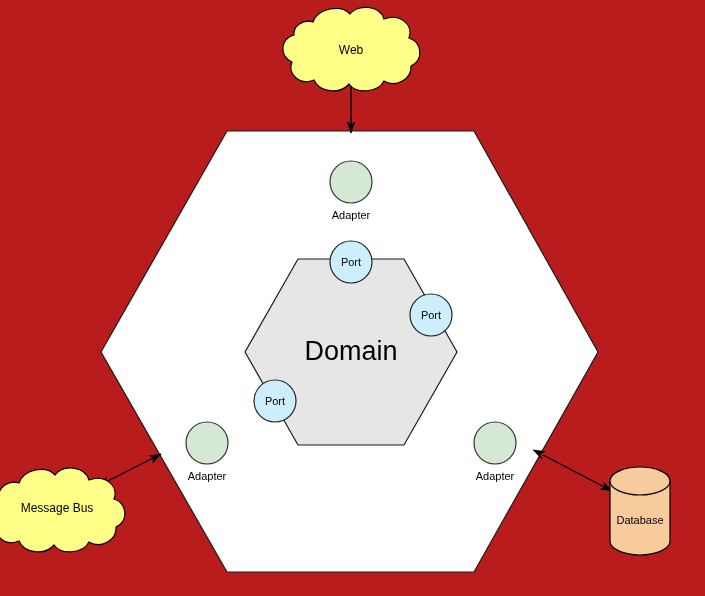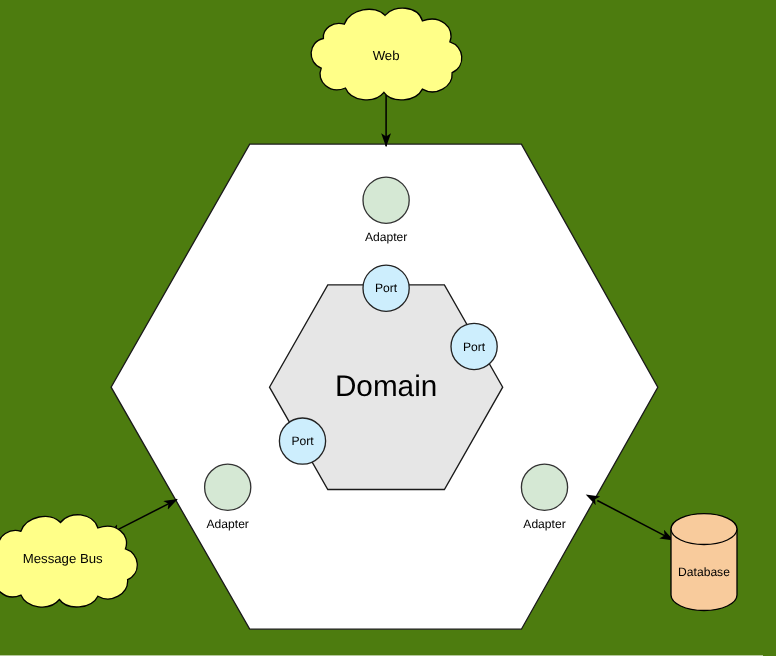--- a/index.html
+++ b/index.html
@@ -10,21 +10,21 @@
   body {
     width: 705px;
     height: 596px;
     font-family: "Liberation Sans", sans-serif;
     overflow: hidden;
   }
   #diagram-canvas {
     position: relative;
     width: 705px;
     height: 596px;
-    background: #4d7c0f;
+    background: #b91c1c;
   }
   svg.layer {
     position: absolute;
     left: 0;
     top: 0;
     width: 705px;
     height: 596px;
   }
   .node-label {
     font-family: "Liberation Sans", sans-serif;

